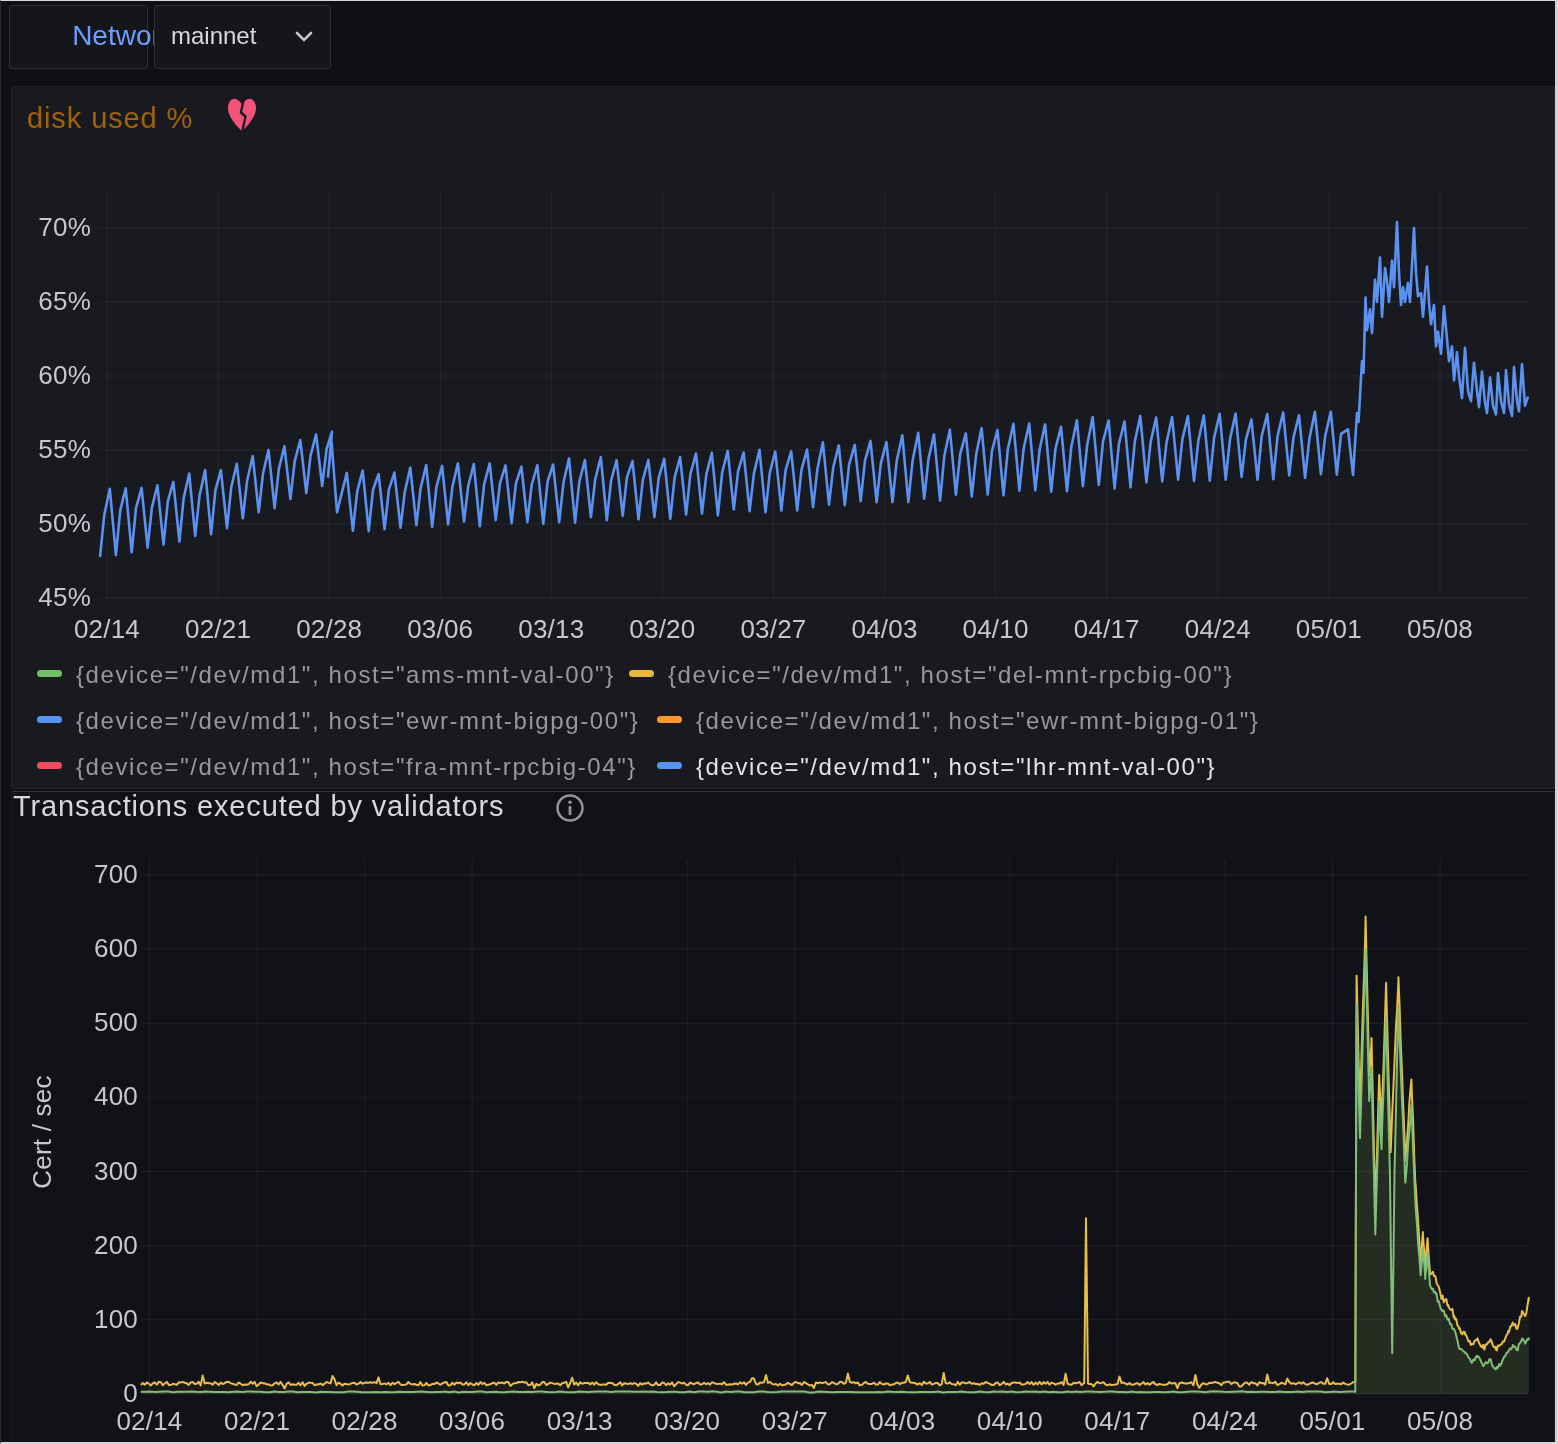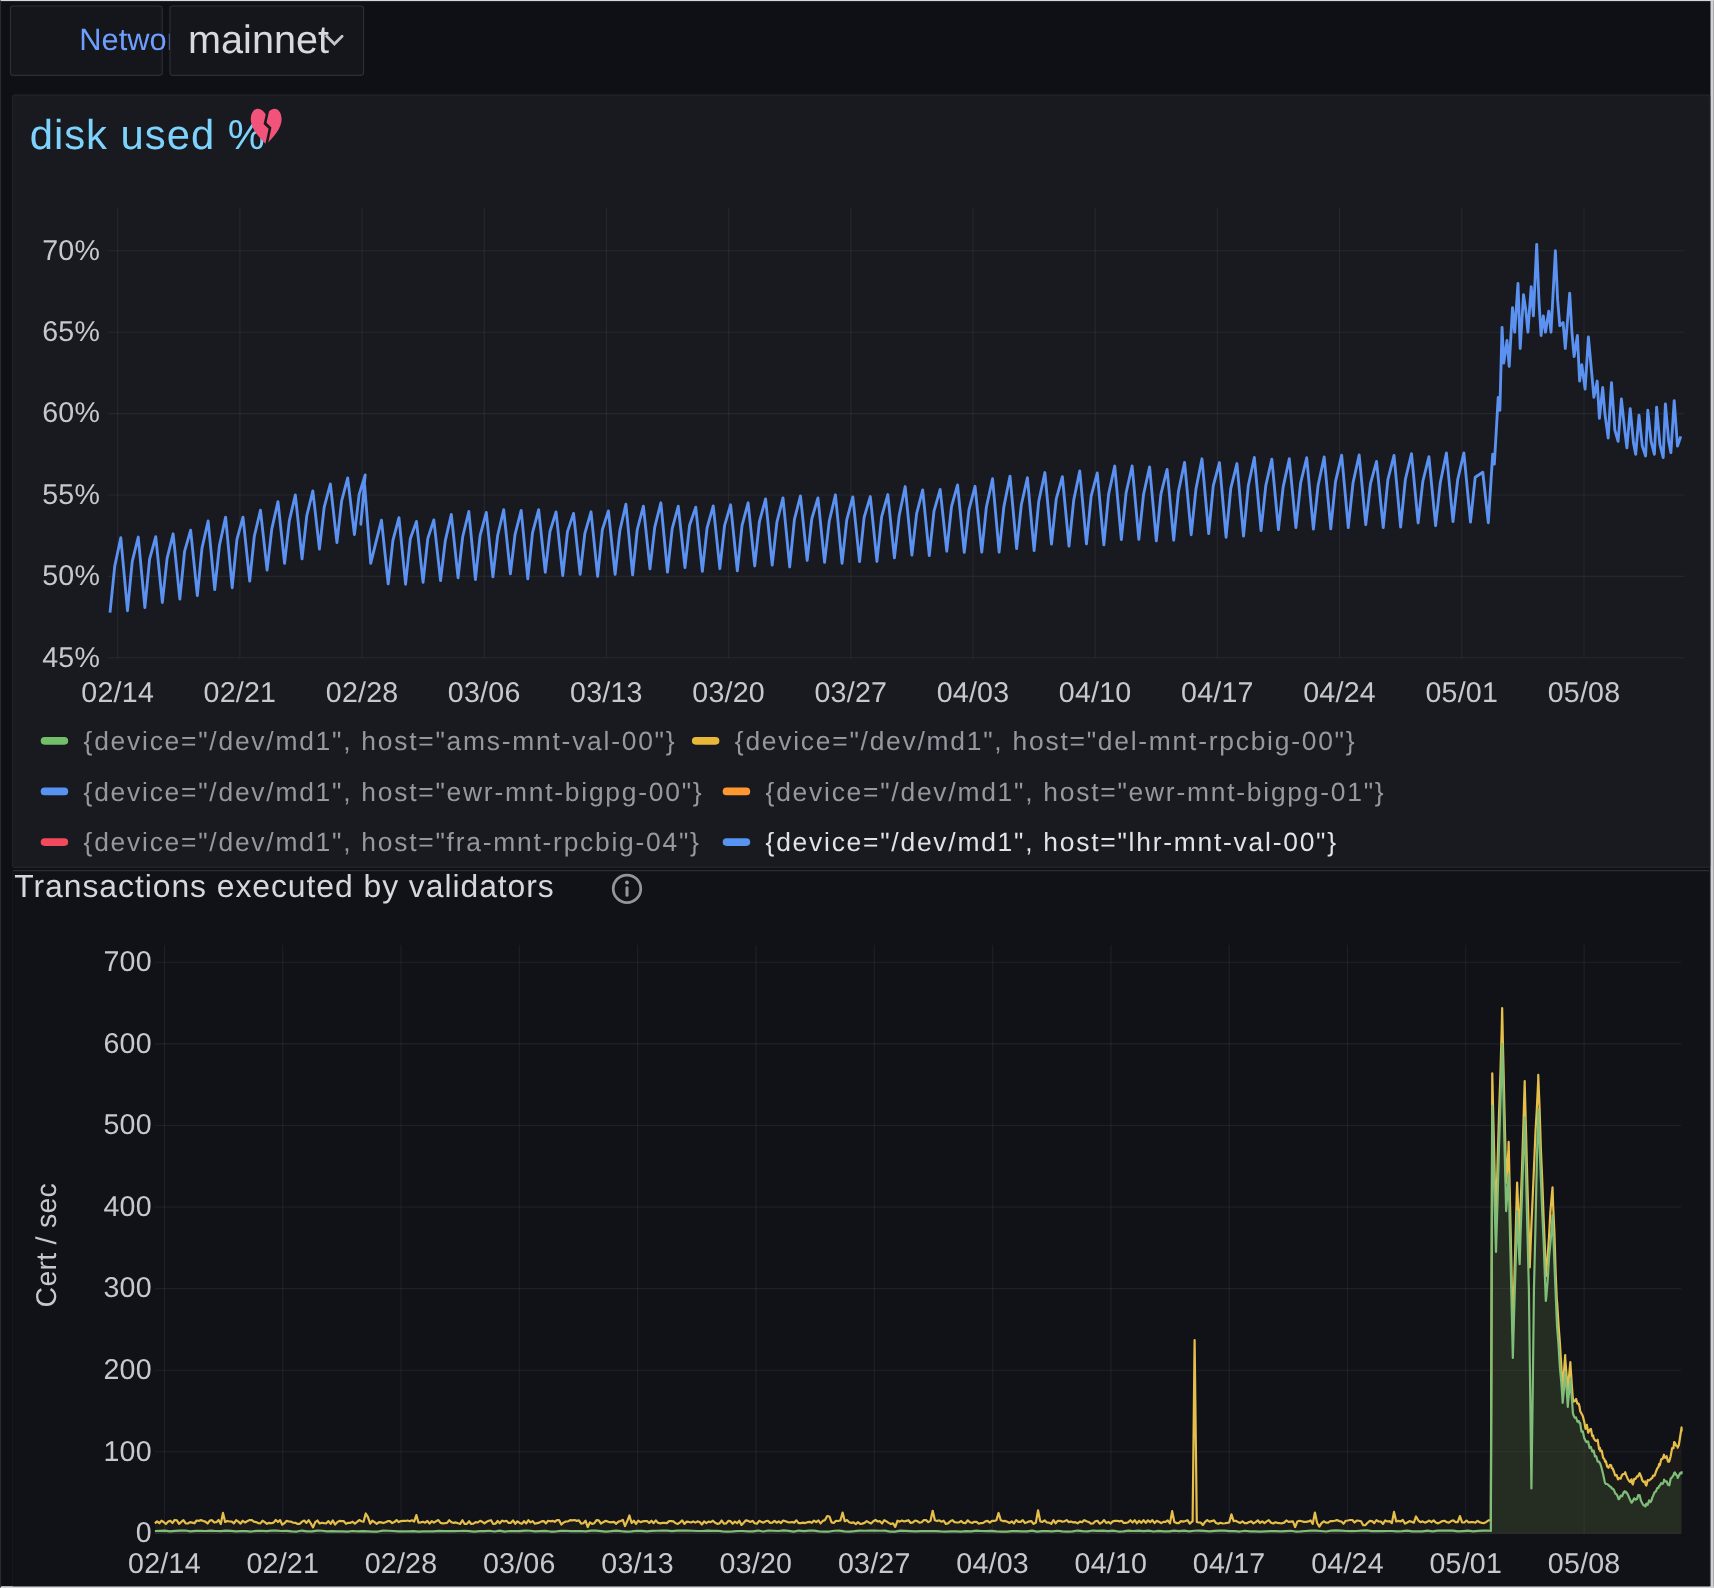--- a/index.html
+++ b/index.html
@@ -7,27 +7,27 @@
        border-top:1px solid #d7d7d9;border-left:1px solid #2a2b30;
        border-right:3px solid #d2d2d4;border-bottom:2px solid #d7d7d9;}
   .axis text{fill:#C6C8CD;font-size:26px;letter-spacing:0.2px;font-family:"Liberation Sans",sans-serif;}
   .grid line{stroke:rgba(204,204,220,0.08);stroke-width:1;}
 </style></head>
 <body>
 
 <div style="position:absolute;left:8px;top:4px;width:137px;height:62px;background:#15161B;border:1px solid #2E2F36;border-radius:3px;"></div>
 <div style="position:absolute;left:8px;top:4px;width:137px;height:62px;display:flex;align-items:center;justify-content:center;color:#6E9FFF;font-size:28px;font-weight:500;padding-left:46px;">Network</div>
 <div style="position:absolute;left:153px;top:4px;width:175px;height:62px;background:#15161B;border:1px solid #2E2F36;border-radius:3px;"></div>
-<div style="position:absolute;left:170px;top:4px;height:62px;display:flex;align-items:center;color:#D8D9DE;font-size:36px;font-weight:500;">mainnet</div>
+<div style="position:absolute;left:170px;top:4px;height:62px;display:flex;align-items:center;color:#D8D9DE;font-size:24px;font-weight:500;">mainnet</div>
 <svg style="position:absolute;left:292px;top:28px" width="22" height="16" viewBox="0 0 22 16">
     <path d="M4 4 L11 11 L18 4" stroke="#C3C4C9" stroke-width="2.6" fill="none" stroke-linecap="round"></path>
   </svg>
 
 <div style="position:absolute;left:10px;top:85px;width:1542px;height:701px;background:#181A1F;border:1px solid #22242A;border-radius:2px;"></div>
-<div style="position:absolute;left:26px;top:101px;color:#7dd3fc;font-size:38px;font-weight:500;letter-spacing:0.9px;">disk used %</div>
+<div style="position:absolute;left:26px;top:101px;color:#a16207;font-size:29px;font-weight:500;letter-spacing:0.9px;">disk used %</div>
 <svg style="position:absolute;left:225px;top:91px" width="32" height="44" viewBox="0 0 24 24" preserveAspectRatio="none">
   <path fill="#F2537A" d="M12 21.3 C9.6 19.7 2.9 15.1 1.7 10.4 C0.8 6.9 3 3.7 6.3 3.7 c2.3 0 4.2 1.3 5.7 3.2 c1.5 -1.9 3.4 -3.2 5.7 -3.2 c3.3 0 5.5 3.2 4.6 6.7 C21.1 15.1 14.4 19.7 12 21.3 Z"></path>
   <path d="M13.6 3.2 L11.2 11.0 L14.6 13.4 L12.2 21.6" stroke="#181A1F" stroke-width="1.7" fill="none"></path>
 </svg>
 
 <svg class="axis" style="position:absolute;left:0;top:0" width="1558" height="800" viewBox="0 0 1558 800">
   <g class="grid">
 <line x1="97.0" y1="597.0" x2="1530.0" y2="597.0"></line>
 <line x1="97.0" y1="523.0" x2="1530.0" y2="523.0"></line>
 <line x1="97.0" y1="449.0" x2="1530.0" y2="449.0"></line>

